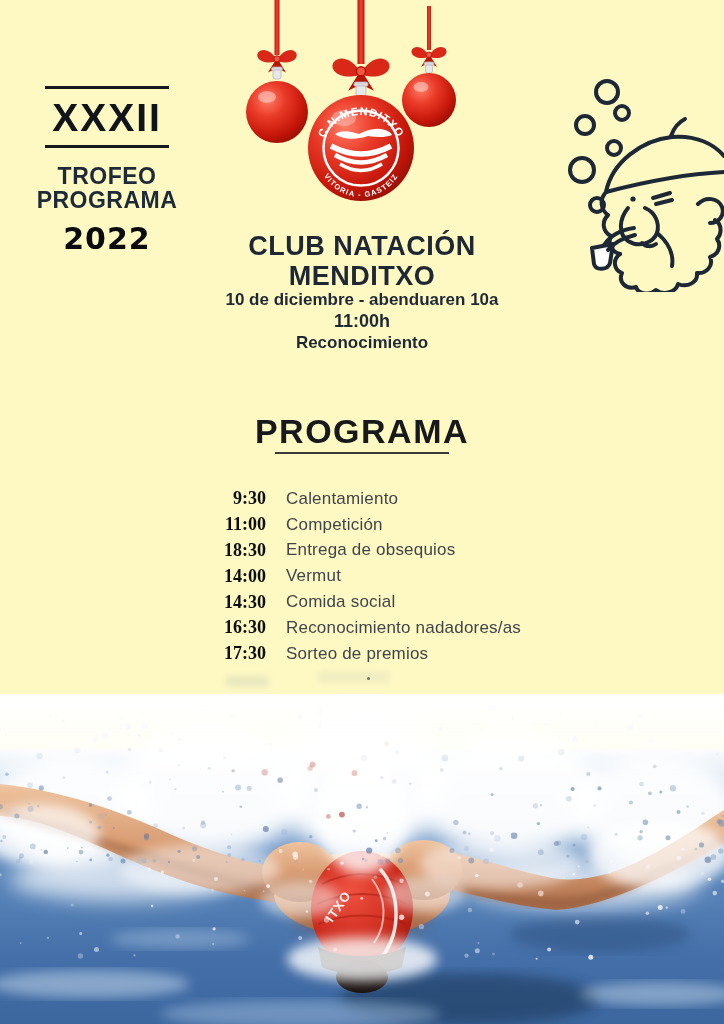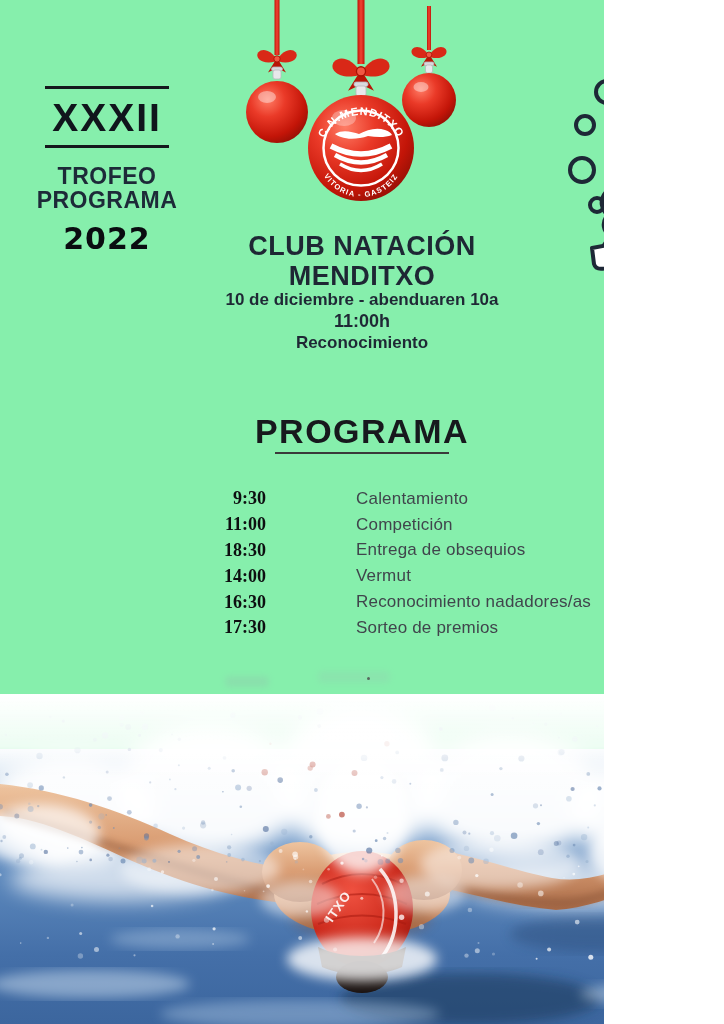--- a/index.html
+++ b/index.html
@@ -1,40 +1,40 @@
 <!DOCTYPE html>
 <html><head>
 <meta charset="utf-8">
 <style>
   html,body{margin:0;padding:0;background:#ffffff;}
   .poster{
-    position:relative;width:604px;height:1024px;background:#86efac;overflow:hidden;
+    position:relative;width:724px;height:1024px;background:#fef9c3;overflow:hidden;
     font-family:"Liberation Sans",sans-serif;
   }
   
   .edition-block{position:absolute;left:12px;top:86px;width:190px;text-align:center;color:#1d2a38;}
   .rule{width:124px;height:3px;background:#15181d;margin:0 auto;}
   .edition{font-size:39px;font-weight:700;letter-spacing:2px;color:#10151c;line-height:46px;margin:6px 0 4px 0;}
   .trophy{margin-top:16px;font-size:23px;font-weight:700;line-height:24px;color:#1d2a38;letter-spacing:.5px;}
   .year{margin-top:9px;font-family:"DejaVu Sans",sans-serif;font-size:30px;font-weight:800;color:#0a0c10;letter-spacing:1px;}
   
   .club-title{position:absolute;left:182px;top:231px;width:360px;text-align:center;
     font-size:27px;font-weight:800;line-height:30px;color:#1e2734;letter-spacing:.5px;}
   .event-block{position:absolute;left:152px;top:290px;width:420px;text-align:center;color:#1f2835;font-weight:700;}
   .event-date{font-size:17px;line-height:19px;}
   .event-time{font-size:18px;line-height:20px;margin-top:2px;}
   .event-venue{font-size:17px;line-height:19px;margin-top:2px;}
   
   .program-title-wrap{position:absolute;left:182px;top:413px;width:360px;text-align:center;}
   .program-title{font-size:34px;font-weight:800;letter-spacing:1.5px;color:#17191d;line-height:36px;}
   .program-underline{width:174px;height:2px;background:#3a3a3a;margin:3px auto 0 auto;}
   .schedule{position:absolute;left:204px;top:486px;width:400px;}
-  .srow{display:flex;align-items:center;height:25.8px;gap:40px;}
+  .srow{display:flex;align-items:center;height:25.8px;}
   .stime{width:62px;text-align:right;font-family:"Liberation Serif",serif;font-weight:700;font-size:18px;color:#0d0e10;}
-  .sact{margin-left:50px;font-size:17px;color:#40454c;letter-spacing:.2px;white-space:nowrap;}
+  .sact{margin-left:20px;font-size:17px;color:#40454c;letter-spacing:.2px;white-space:nowrap;}
   
   .ghost1{position:absolute;left:225px;top:676px;width:44px;height:11px;background:#9aa4ae;opacity:.20;filter:blur(3px);border-radius:4px;}
   .ghost2{position:absolute;left:318px;top:671px;width:72px;height:12px;background:#a2abb5;opacity:.15;filter:blur(3px);border-radius:4px;}
   .ghost-dot{position:absolute;left:367px;top:677px;width:3px;height:3px;background:#4a4a4a;border-radius:50%;opacity:.8;}
   
   .ornaments{position:absolute;left:228px;top:0;}
   .olentzero{position:absolute;left:546px;top:52px;}
   .photo{position:absolute;left:0;top:694px;width:724px;height:330px;}
 </style>
 </head>
@@ -178,20 +178,24 @@
       <span class="stime">11:00</span>
       <span class="sact">Competición</span>
     </div>
     <div class="srow">
       <span class="stime">18:30</span>
       <span class="sact">Entrega de obsequios</span>
     </div>
     <div class="srow">
       <span class="stime">14:00</span>
       <span class="sact">Vermut</span>
+    </div>
+    <div class="srow">
+      <span class="stime">14:30</span>
+      <span class="sact">Comida social</span>
     </div>
     <div class="srow">
       <span class="stime">16:30</span>
       <span class="sact">Reconocimiento nadadores/as</span>
     </div>
     <div class="srow">
       <span class="stime">17:30</span>
       <span class="sact">Sorteo de premios</span>
     </div>
   </div>

